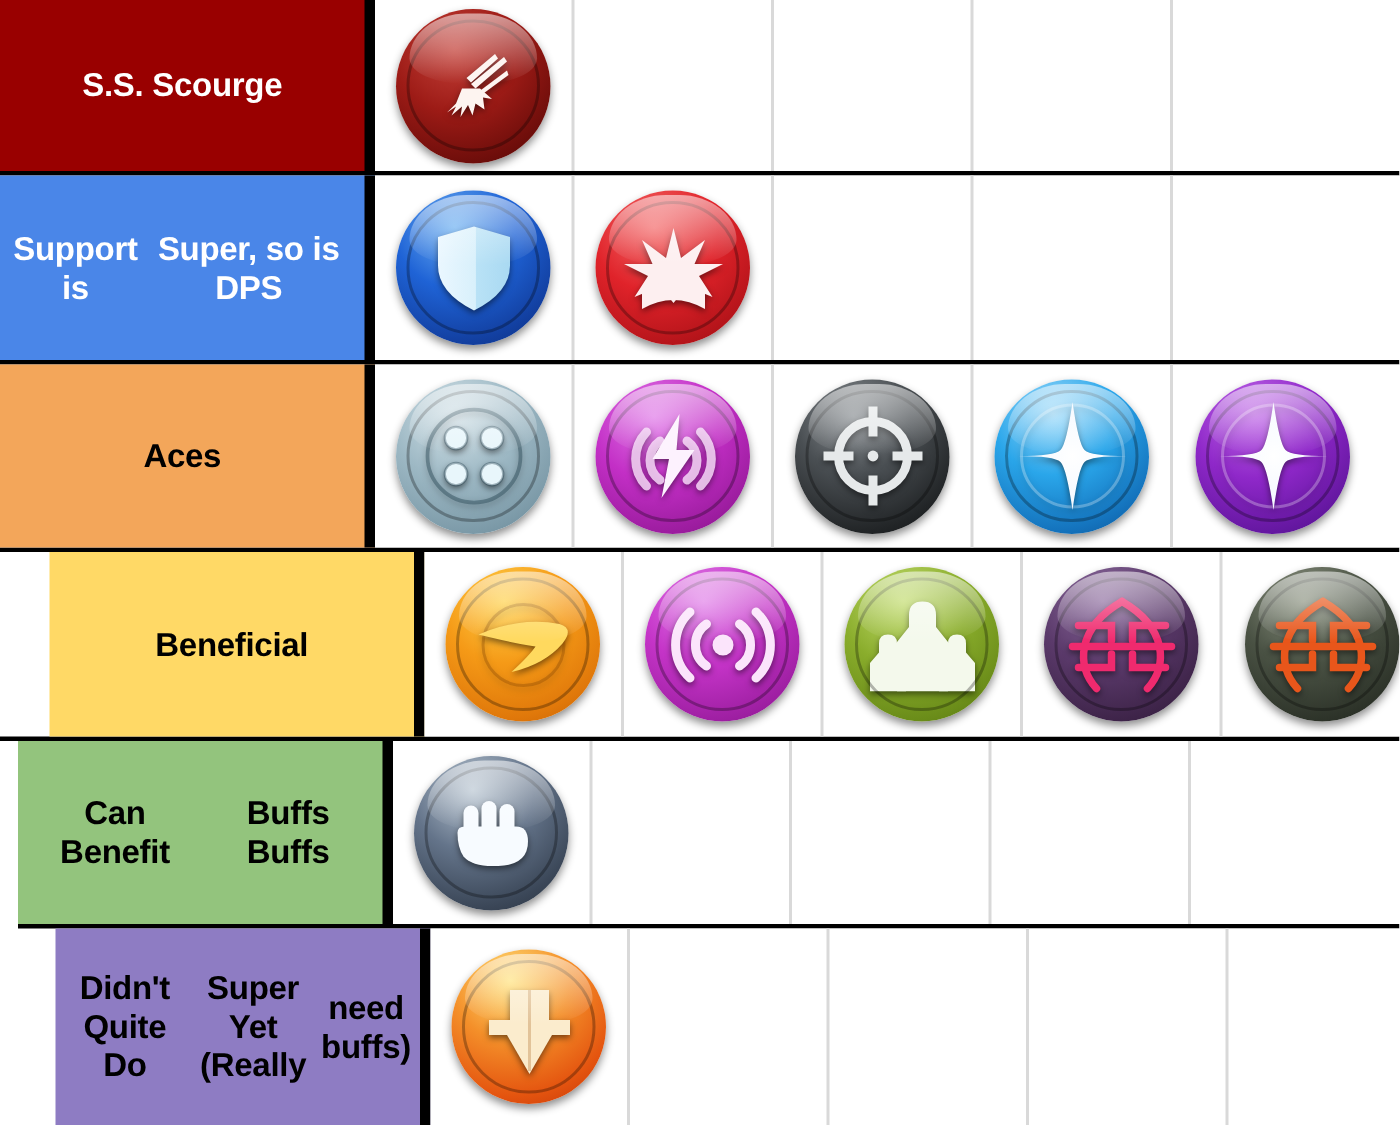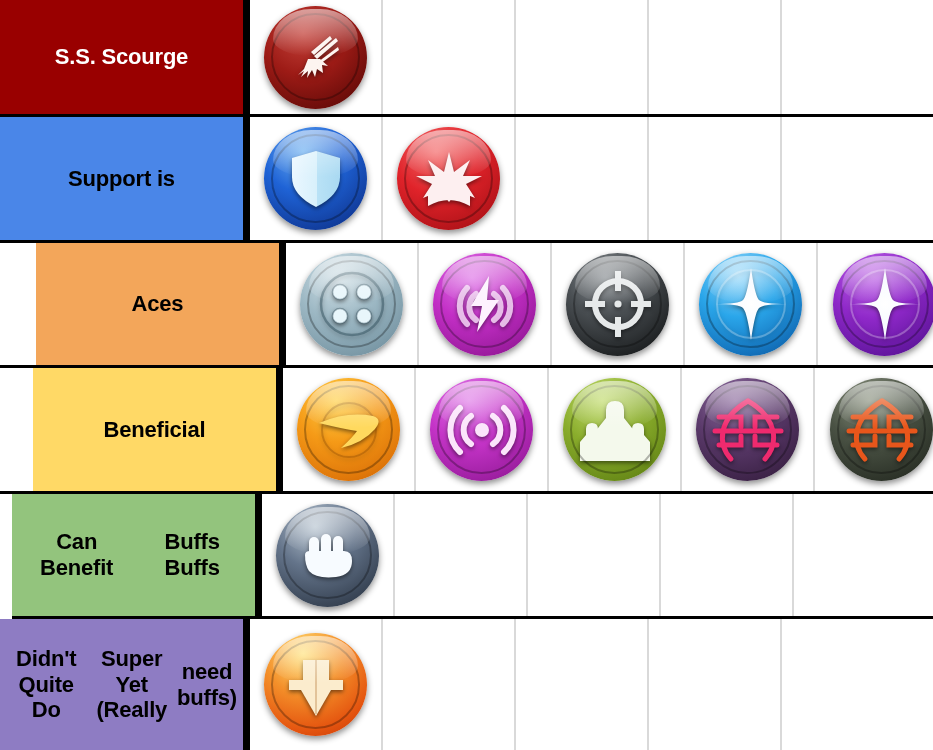--- a/index.html
+++ b/index.html
@@ -11,21 +11,21 @@
     position:relative;width:933px;height:750px;
     background:#ffffff;
     display:flex;flex-direction:column;
   }
   .tier-row{
     display:flex;flex-direction:row;
     box-sizing:border-box;
     border-bottom:3px solid #000000;
     position:relative;
   }
-  .tier-row:last-child{border-bottom:none;}
+  .tier-row:last-child{border-bottom:none;margin-left:37px;}
 
   .tier-label{
     width:250px;min-width:250px;max-width:250px;
     box-sizing:border-box;
     border-right:7px solid #000000;
     display:flex;align-items:center;justify-content:center;
     text-align:center;
     font-weight:bold;
     font-size:22px;
     line-height:1.18;
@@ -117,23 +117,24 @@
             </div>
           </div>
         </div>
         <div class="item-cell"></div>
         <div class="item-cell"></div>
         <div class="item-cell"></div>
         <div class="item-cell"></div>
       </div>
     </div>
     <div class="tier-row" style="height: 126px;">
-      <div class="tier-label" style="background: rgb(74, 134, 232); color: #000000;">
+      <div class="tier-label" style="background: rgb(74, 134, 232); color: #ffffff;">
         <span>Support is</span>
         <br>
+        <span>Super, so is DPS</span>
       </div>
       <div class="tier-items">
         <div class="item-cell">
           <div class="orb orb-blue">
             <div class="glyph">
               <svg width="58" height="64" viewBox="0 0 58 64">
       <defs>
                   <linearGradient id="shg" x1="0" y1="0" x2="1" y2="0">
         <stop offset="0%" stop-color="#eaf7ff"></stop>
                     <stop offset="52%" stop-color="#d8f0fb"></stop>
@@ -157,21 +158,21 @@
               </svg>
             </div>
           </div>
         </div>
         <div class="item-cell"></div>
         <div class="item-cell"></div>
         <div class="item-cell"></div>
       </div>
     </div>
     <div class="tier-row" style="height: 125px;">
-      <div class="tier-label" style="background: rgb(243, 166, 90); color: rgb(0, 0, 0); margin-left: 36px;">
+      <div class="tier-label" style="background: rgb(243, 166, 90); color: rgb(0, 0, 0);">
         <span>Aces</span>
       </div>
       <div class="tier-items">
         <div class="item-cell">
           <div class="orb orb-steel">
             <div class="glyph">
               <svg width="66" height="66" viewBox="0 0 66 66">
       <circle cx="33" cy="33" r="31" fill="none" stroke="rgba(40,70,85,.45)" stroke-width="2.5"></circle>
       <g fill="#e8f6fb" stroke="rgba(40,70,85,.4)" stroke-width="1.5">
         <circle cx="21" cy="21" r="7.5"></circle>

